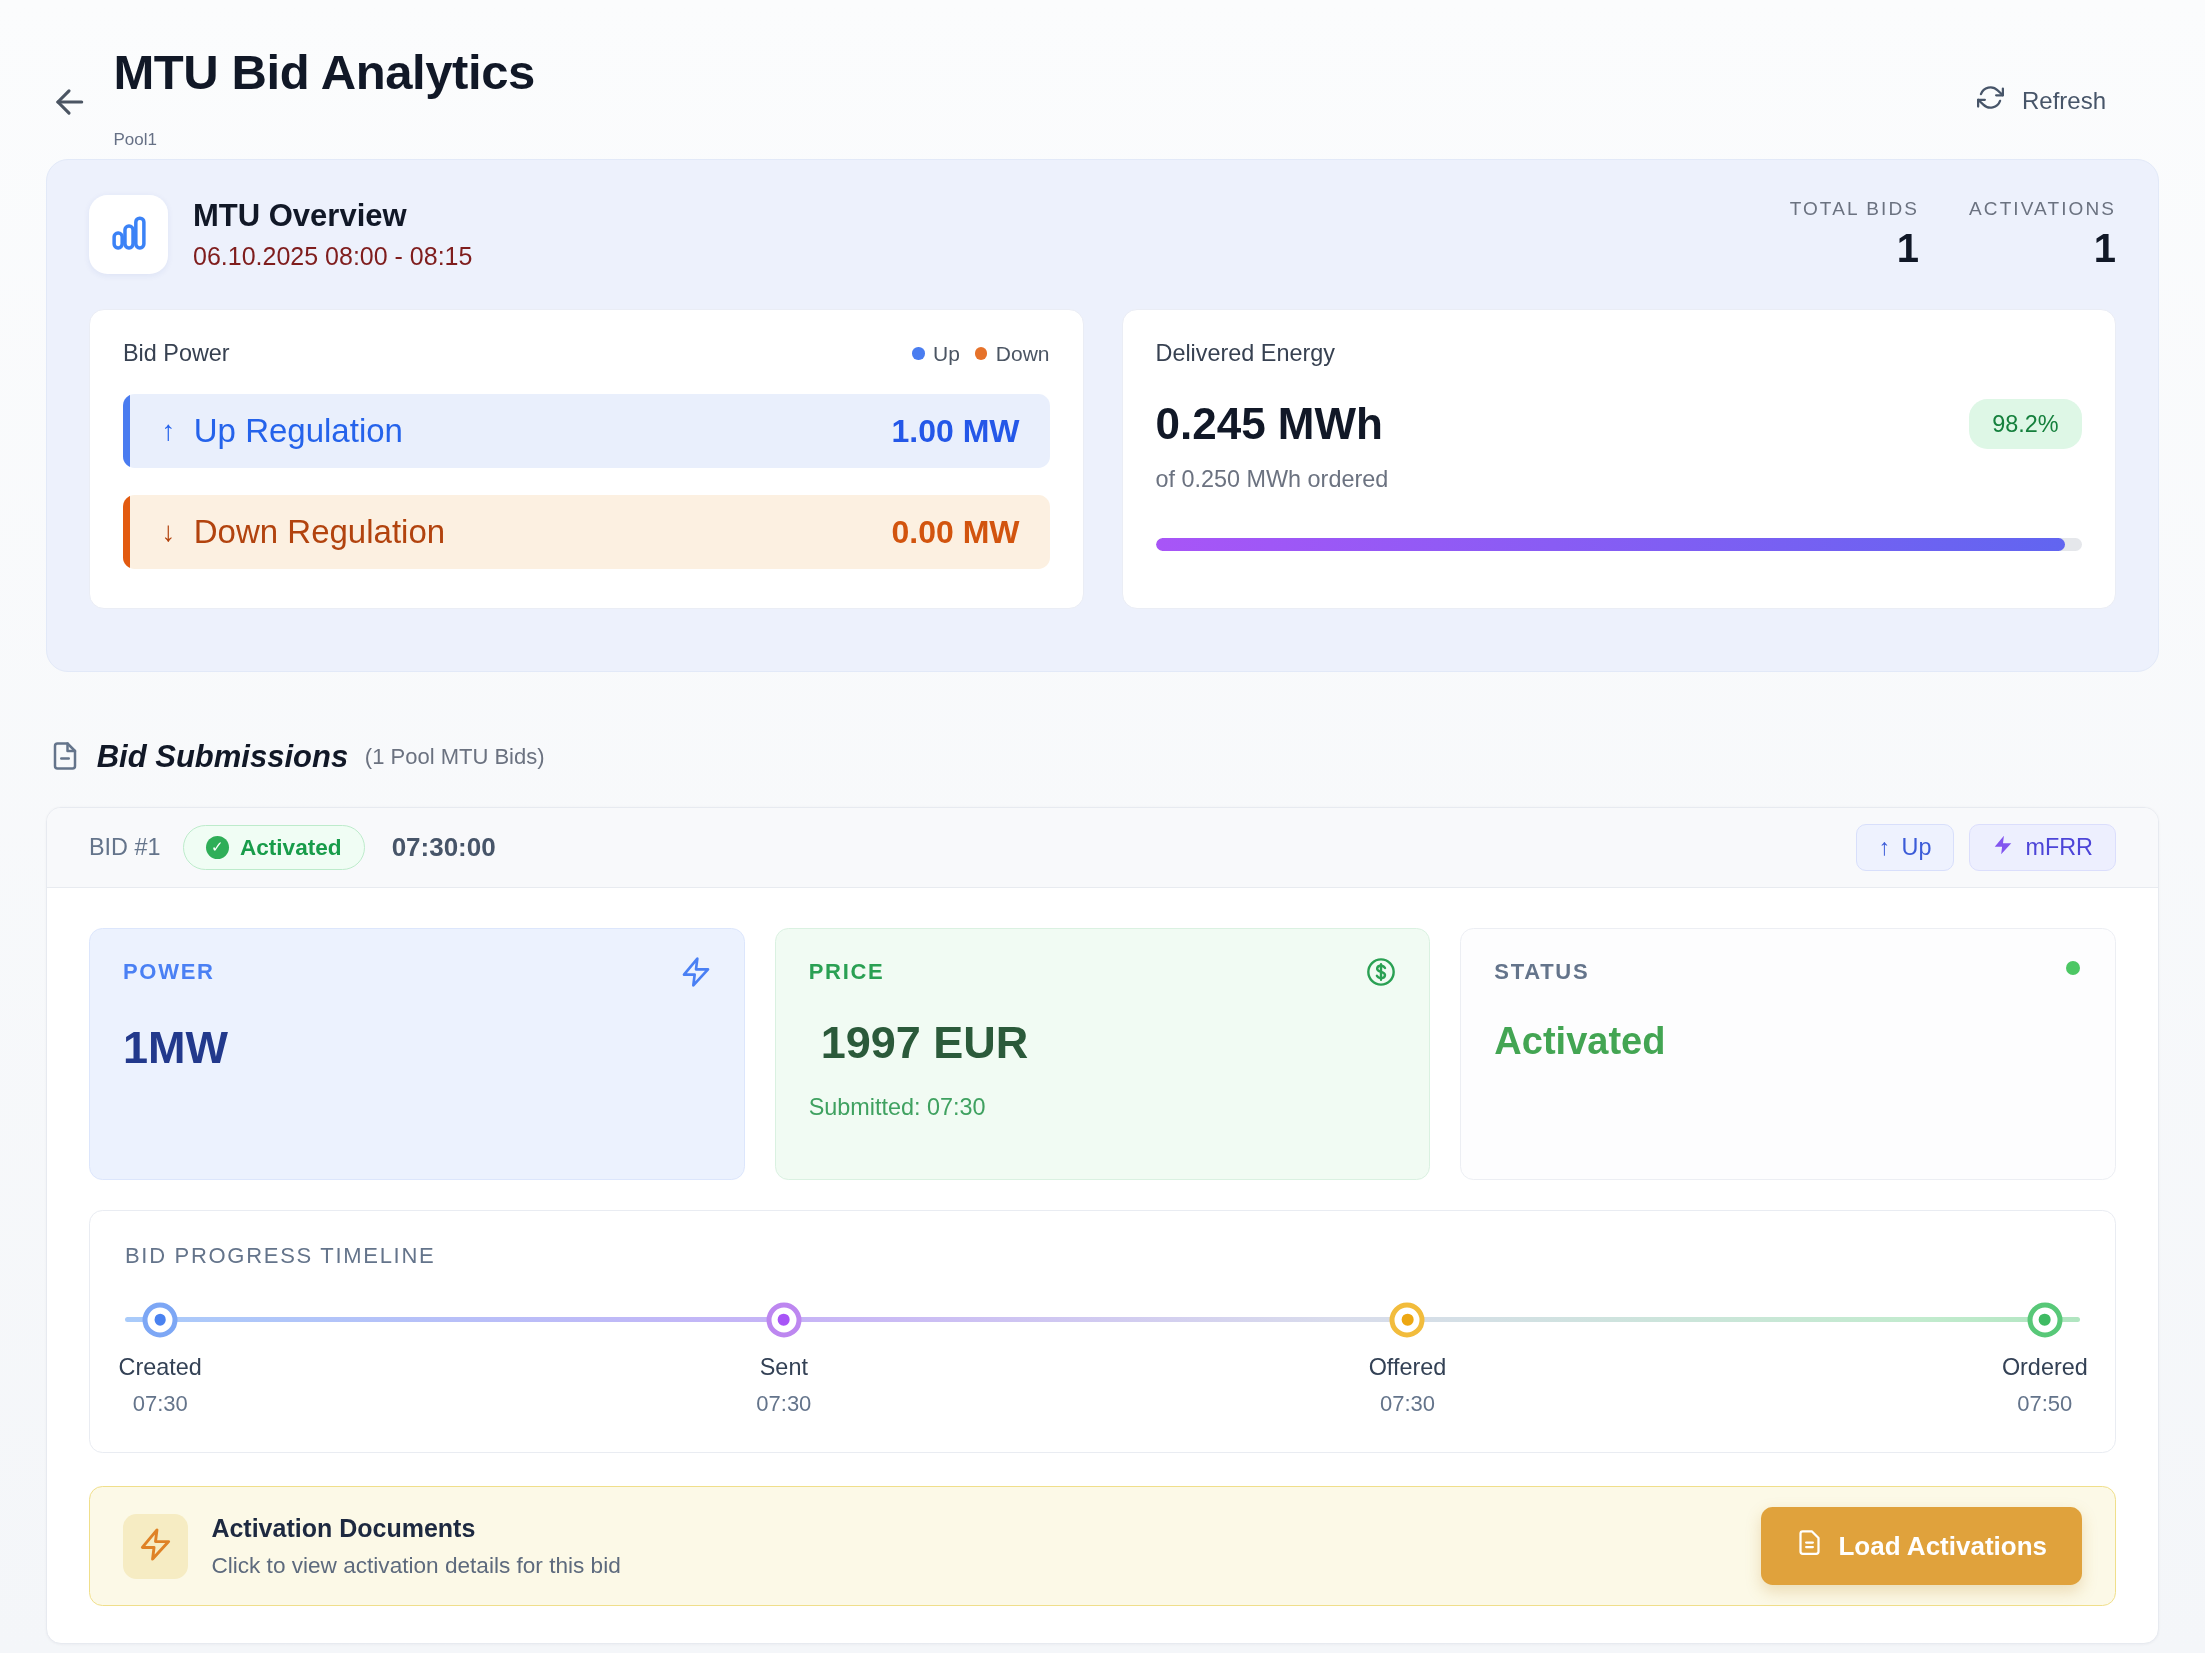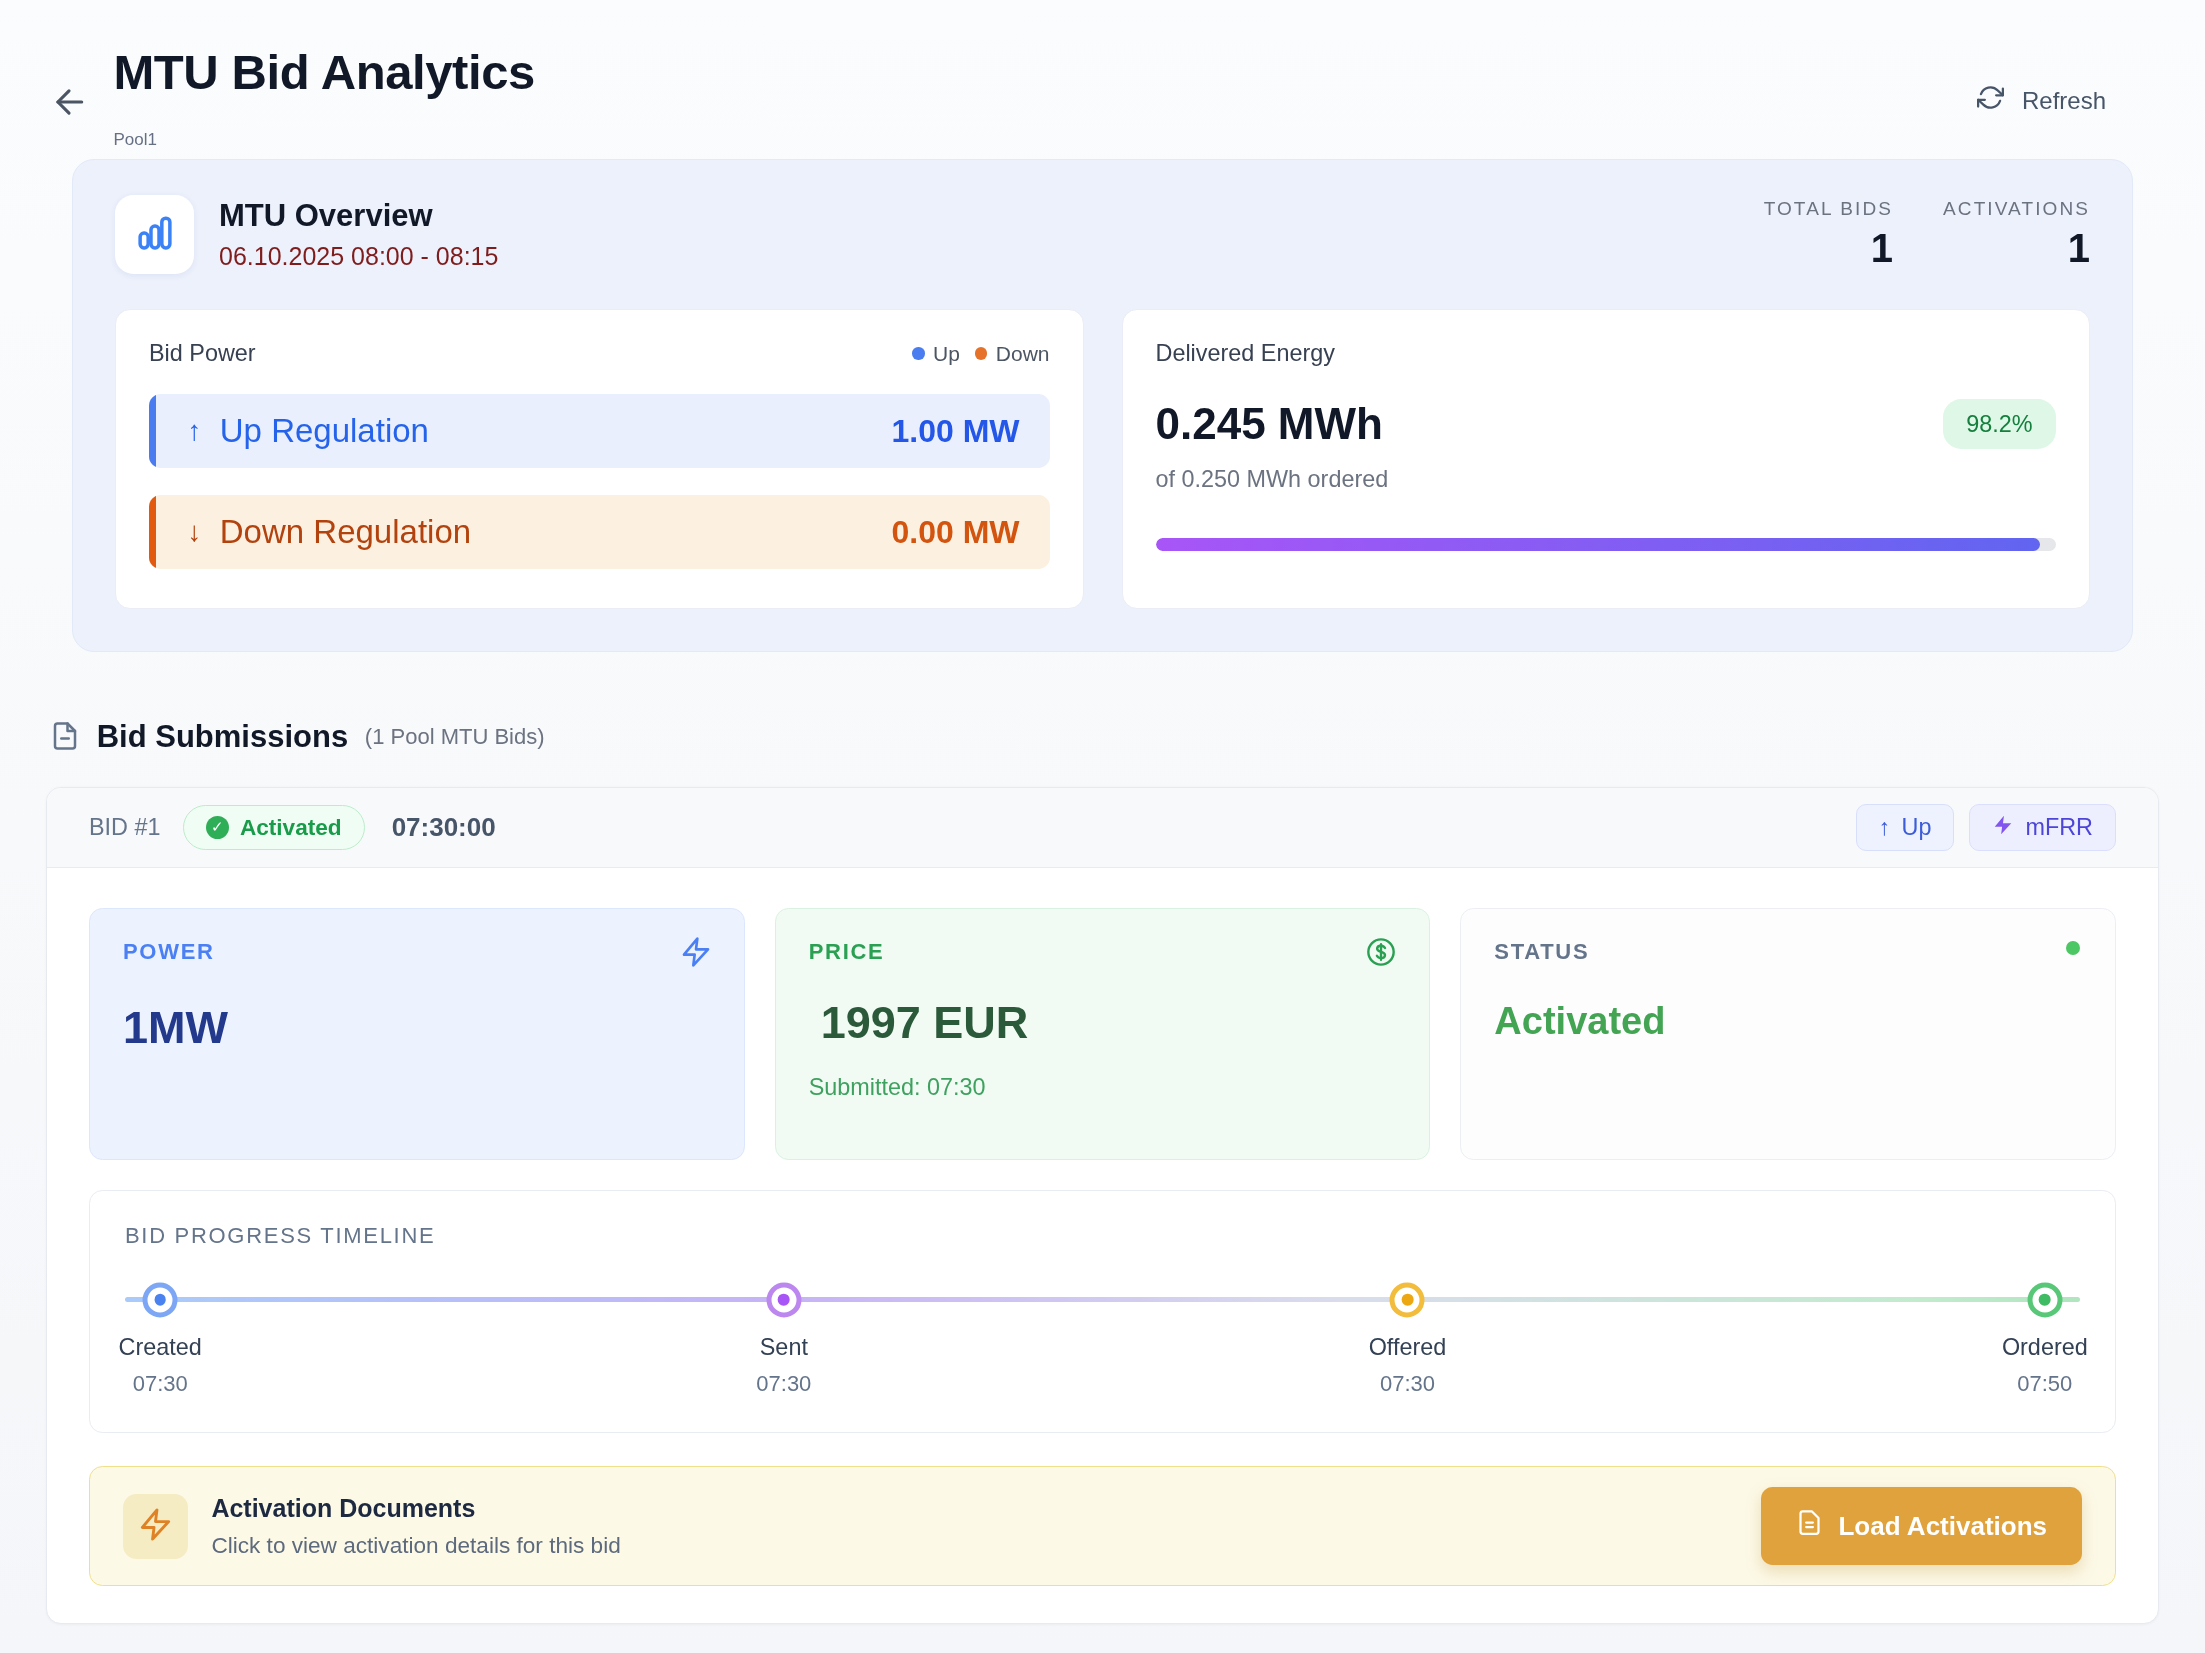--- a/index.html
+++ b/index.html
@@ -14,22 +14,22 @@
   .back-btn svg { width:38px; height:38px; }
   .title-block { margin-left:23.4px; }
   .page-title { font-size:49px; font-weight:800; letter-spacing:-0.4px; color:#111827; }
   .page-subtitle { margin-top:30px; font-size:17px; color:#667085; }
   .refresh-btn { margin-left:auto; margin-top:40px; display:flex; align-items:center; gap:18.4px;
                  background:none; border:none; cursor:pointer; font-family:inherit;
                  font-size:24px; color:#475569; }
   .refresh-btn svg { width:27px; height:27px; }
 
   
-  .overview-card { margin:0 72px; background:#edf1fc; border:0.8px solid #e2e9f8;
-                   border-radius:22px; padding:35px 42px 42px; }
+  .overview-card { margin:0 46px; background:#edf1fc; border:0.8px solid #e2e9f8;
+                   border-radius:22px; padding:35px 42px 62px; }
   .overview-head { display:flex; align-items:center; }
   .overview-icon-box { width:79px; height:79px; background:#fff; border-radius:18.4px;
                        display:flex; align-items:center; justify-content:center;
                        box-shadow:0 1.7px 6.7px rgba(30,60,150,0.07); }
   .overview-icon-box svg { width:42px; height:42px; }
   .overview-titles { margin-left:25px; }
   .overview-title { font-size:31px; font-weight:800; color:#111827; }
   .overview-period { font-size:25px; color:#7f1d1d; margin-top:8.4px; }
   .overview-stats { margin-left:auto; display:flex; gap:50px; }
   .stat-col { text-align:right; }
@@ -66,21 +66,21 @@
   .delivered-badge { background:#def7e6; color:#15803d; font-size:23.4px; padding:11.7px 23.4px; border-radius:18.4px; }
   .delivered-sub { font-size:23.4px; color:#6b7280; margin-top:16.7px; }
   .progress-track { margin-top:45px; height:13.4px; background:#e5e7eb; border-radius:7.5px;
                     position:relative; overflow:hidden; }
   .progress-fill { position:absolute; left:0; top:0; bottom:0; border-radius:7.5px;
                    background:linear-gradient(90deg,#a855f7 0%,#6165f0 100%); }
 
   
   .section-header { display:flex; align-items:center; gap:16.7px; margin:67px 46px 0 50px; }
   .section-header svg { width:30px; height:30px; }
-  .section-title { font-size:31px; font-weight:800; color:#111827; }
+  .section-title { font-size:31px; font-weight:800; color:#111827;font-style:italic; }
   .section-note { font-size:22px; color:#6b7280; }
 
   
   .bid-card { margin:32px 46px 0; background:#fff; border:0.8px solid #e7eaf0; border-radius:15px;
               overflow:hidden; box-shadow:0 0.8px 2.5px rgba(16,24,40,0.04); }
   .bid-head { height:80px; background:#f8f9fb; border-bottom:0.8px solid #e8ebf0;
               display:flex; align-items:center; padding:0 42px; }
   .bid-id { font-size:23.4px; color:#64748b; font-weight:500; }
   .status-pill { margin-left:22px; display:flex; align-items:center; gap:11px; background:#f0fdf4;
                  border:0.8px solid #bdebcb; border-radius:836px; padding:8.4px 22px; }

